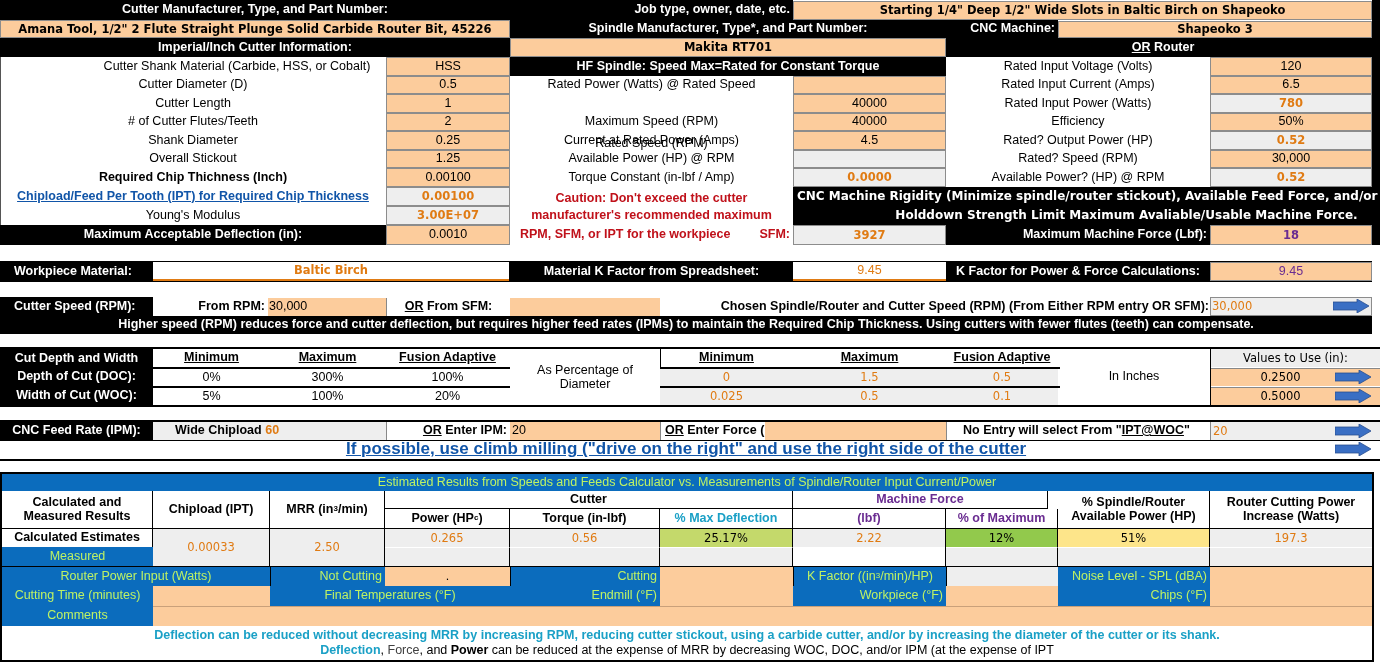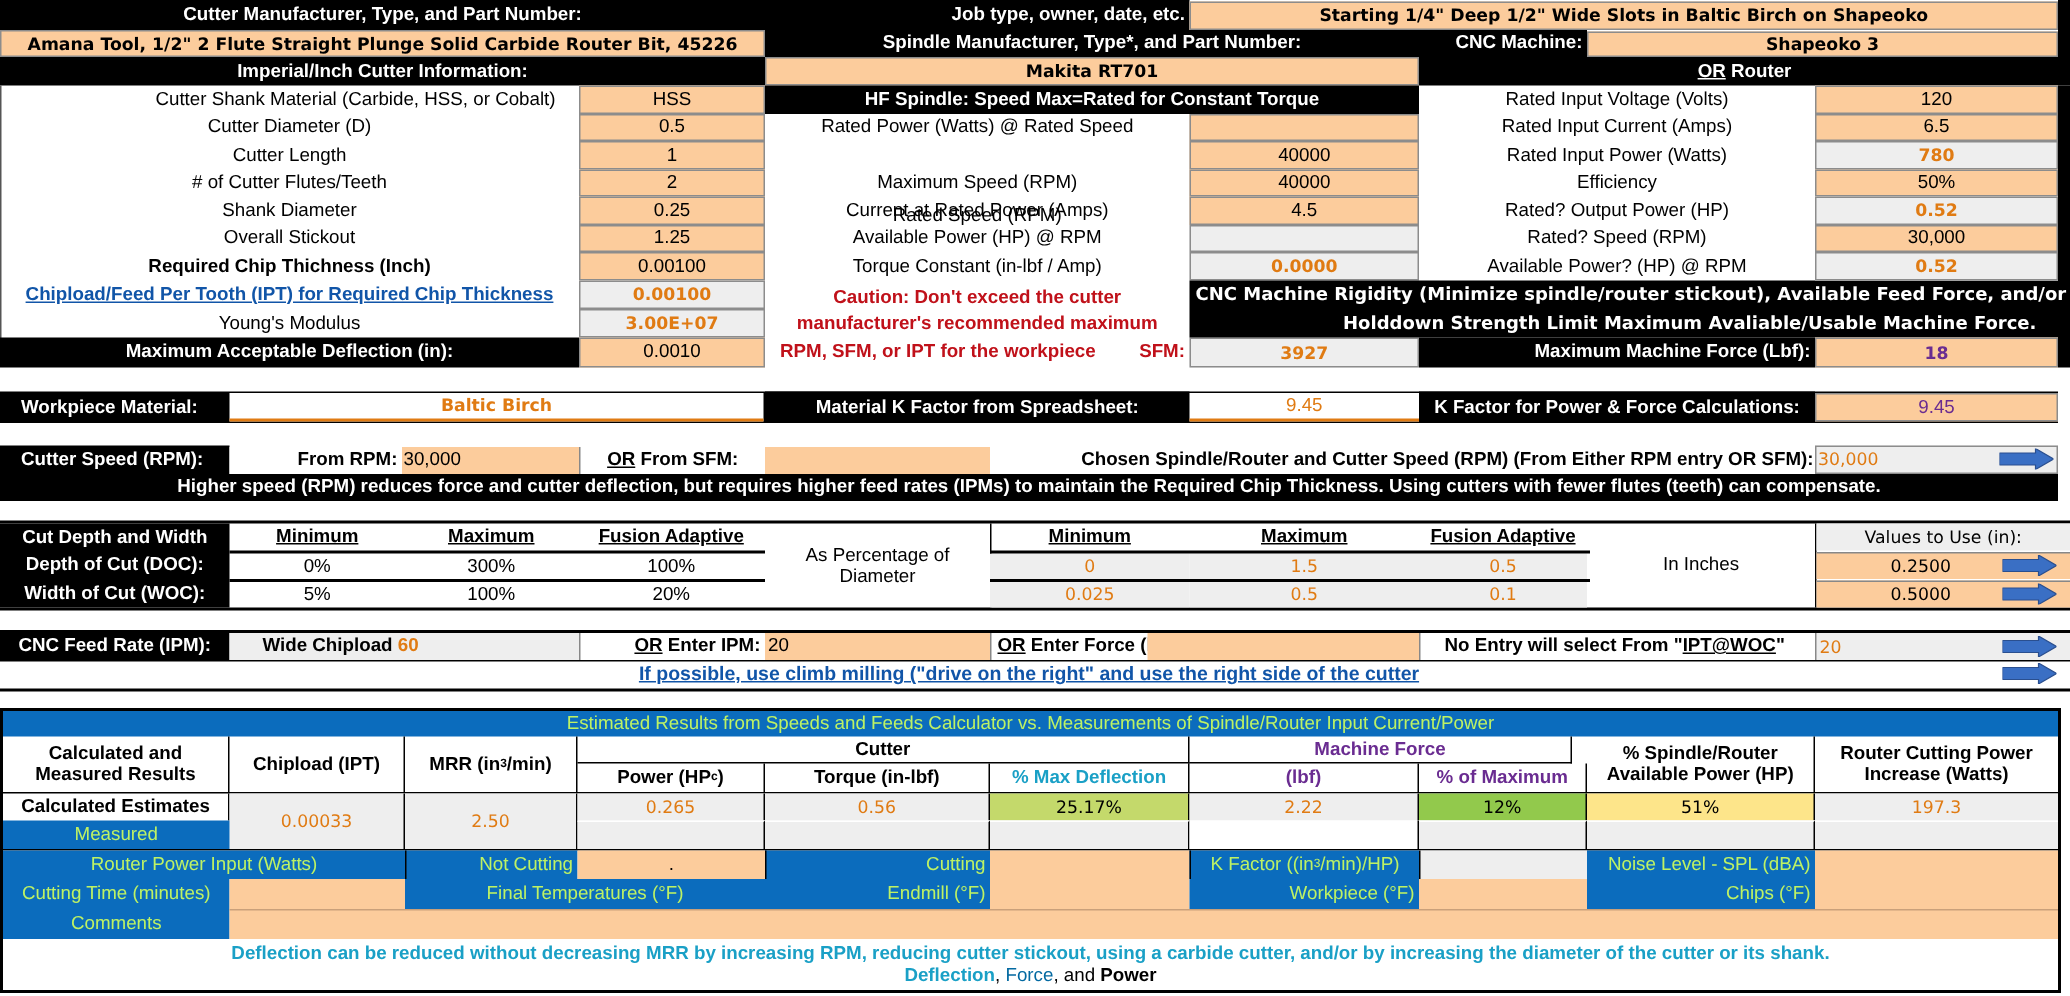--- a/index.html
+++ b/index.html
@@ -192,21 +192,21 @@
 <div class="c b" style="left:946px;top:422px;width:264px;height:18px;border-left:1px solid #888;justify-content:flex-start;padding-left:16px;">
     <span>No Entry will select From "</span>
     <span class="u">IPT@WOC</span>
     <span>"</span>
   </div>
 <div class="c gry cal o l" style="left:1210px;top:422px;width:170px;height:18px;border:none;border-left:1px solid #888;padding-left:2px;">20</div>
 <svg class="arrow" style="left:1335px;top:424px;" viewBox="0 0 36 14">
     <polygon points="0,3 24,3 24,0 36,7 24,14 24,11 0,11" fill="#3a6fc4" stroke="#2a4f8f" stroke-width="0.8"></polygon>
   </svg>
 <div style="position:absolute;left:0;top:440px;width:1380px;height:1px;background:#000;"></div>
-<div class="c link" style="left:0;top:441px;width:1372px;height:17px;font-size:13px;">If possible, use climb milling ("drive on the right" and use the right side of the cutter</div>
+<div class="c link" style="left:0;top:441px;width:1372px;height:17px;font-size:17px;">If possible, use climb milling ("drive on the right" and use the right side of the cutter</div>
 <svg class="arrow" style="left:1335px;top:442px;" viewBox="0 0 36 14">
     <polygon points="0,3 24,3 24,0 36,7 24,14 24,11 0,11" fill="#3a6fc4" stroke="#2a4f8f" stroke-width="0.8"></polygon>
   </svg>
 
 <div class="frame" style="left:0;top:472px;width:1374px;height:190px;"></div>
 <div class="c blu" style="left:2px;top:474px;width:1370px;height:17px;">Estimated Results from Speeds and Feeds Calculator vs. Measurements of Spindle/Router Input Current/Power</div>
 
 <div class="c b wrap" style="left:2px;top:491px;width:151px;height:37px;border-right:1px solid #000;">Calculated and Measured Results</div>
 <div class="c b" style="left:153px;top:491px;width:117px;height:37px;border-right:1px solid #000;">Chipload (IPT)</div>
 <div class="c b" style="left:270px;top:491px;width:115px;height:37px;border-right:1px solid #000;">
@@ -274,16 +274,17 @@
 <div class="c blu r" style="left:1058px;top:586px;width:152px;height:20px;">Chips (°F)</div>
 <div class="c org" style="left:1210px;top:586px;width:162px;height:20px;border:none;"></div>
 
 <div class="c blu" style="left:2px;top:606px;width:151px;height:20px;">Comments</div>
 <div class="c org" style="left:153px;top:606px;width:1219px;height:20px;border:none;border-top:1px solid #c9a07a;"></div>
 
 <div class="c cyan" style="left:2px;top:627px;width:1370px;height:17px;font-size:12.5px;">Deflection can be reduced without decreasing MRR by increasing RPM, reducing cutter stickout, using a carbide cutter, and/or by increasing the diameter of the cutter or its shank.</div>
 <div class="c" style="left:2px;top:643px;width:1370px;height:16px;font-size:12.5px;">
     <span class="cyan">Deflection</span>
     <span style="white-space:pre">, </span>
-    <span style="color:#0369a1">Force</span>
+    <span style="color:#404040">Force</span>
     <span style="white-space:pre">, and </span>
     <span class="b">Power</span>
+    <span style="white-space:pre"> can be reduced at the expense of MRR by decreasing WOC, DOC, and/or IPM (at the expense of IPT</span>
   </div>
 
 </body></html>

